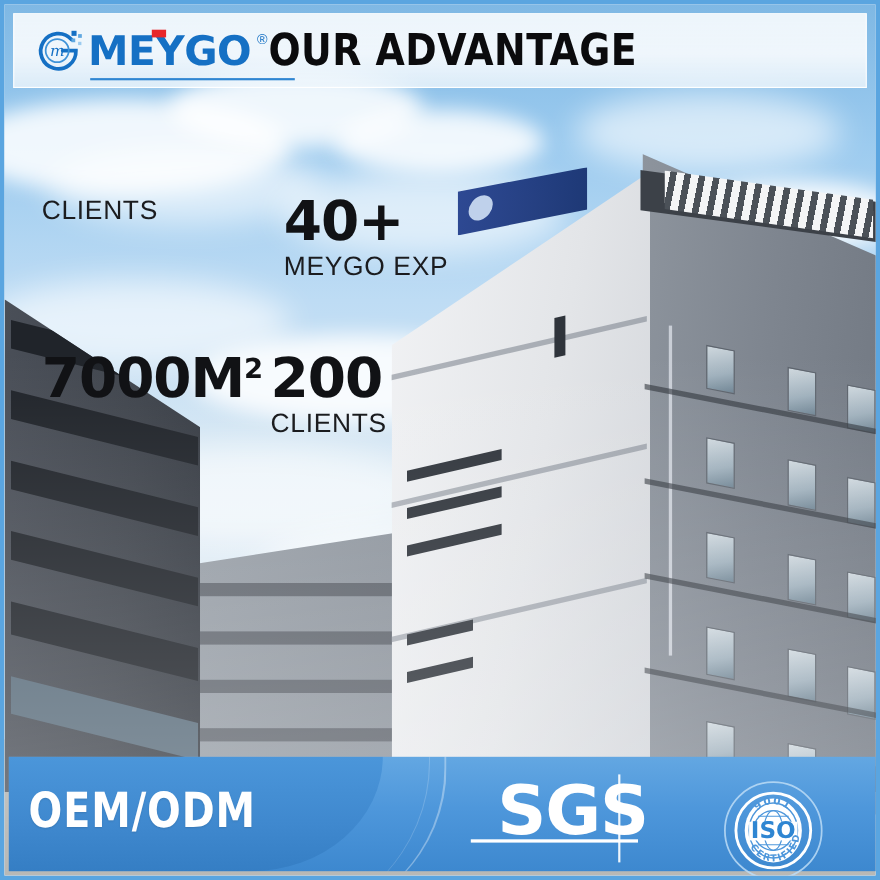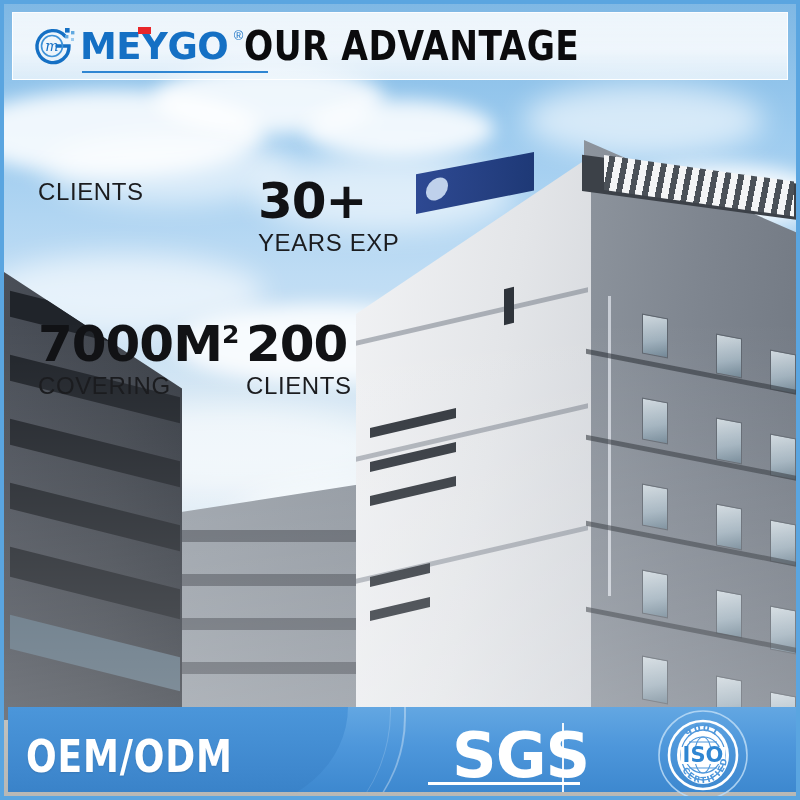--- a/index.html
+++ b/index.html
@@ -272,21 +272,21 @@
     color: #1b1c1f;
     letter-spacing: 0.6px;
     line-height: 1.15;
     margin-top: 2px;
   }
 
   
   .footer {
     position: absolute;
     left: 4px; bottom: 4px;
-    width: 792px; height: 85px;
+    width: 792px; height: 104px;
     overflow: hidden;
     background: linear-gradient(180deg, #63a7e2 0%, #4e97db 45%, #3d88cf 100%);
   }
   .footer-left {
     position: absolute;
     left: 0; top: 0;
     width: 340px; height: 104px;
     background: linear-gradient(180deg, #4b96da 0%, #3f88ce 60%, #357ec4 100%);
     border-radius: 0 0 120px 0 / 0 0 104px 0;
   }
@@ -470,29 +470,28 @@
     <div class="headline">OUR ADVANTAGE</div>
   </div>
 
   <div class="stats">
 
     <div class="stat-row">
       <div class="stat">
         <div class="stat-label">CLIENTS</div>
       </div>
       <div class="stat">
-        <div class="stat-num">30+</div>
-        <div class="stat-label">YEARS EXP</div>
+        <div class="stat-num">40+</div>
+        <div class="stat-label">MEYGO EXP</div>
       </div>
     </div>
 
     <div class="stat-row">
       <div class="stat narrow">
         <div class="stat-num"><span>7000M</span><sup>2</sup></div>
-        <div class="stat-label">COVERING</div>
       </div>
       <div class="stat">
         <div class="stat-num">200</div>
         <div class="stat-label">CLIENTS</div>
       </div>
     </div>
   </div>
 
   <div class="footer">
     <div class="footer-left"></div>

